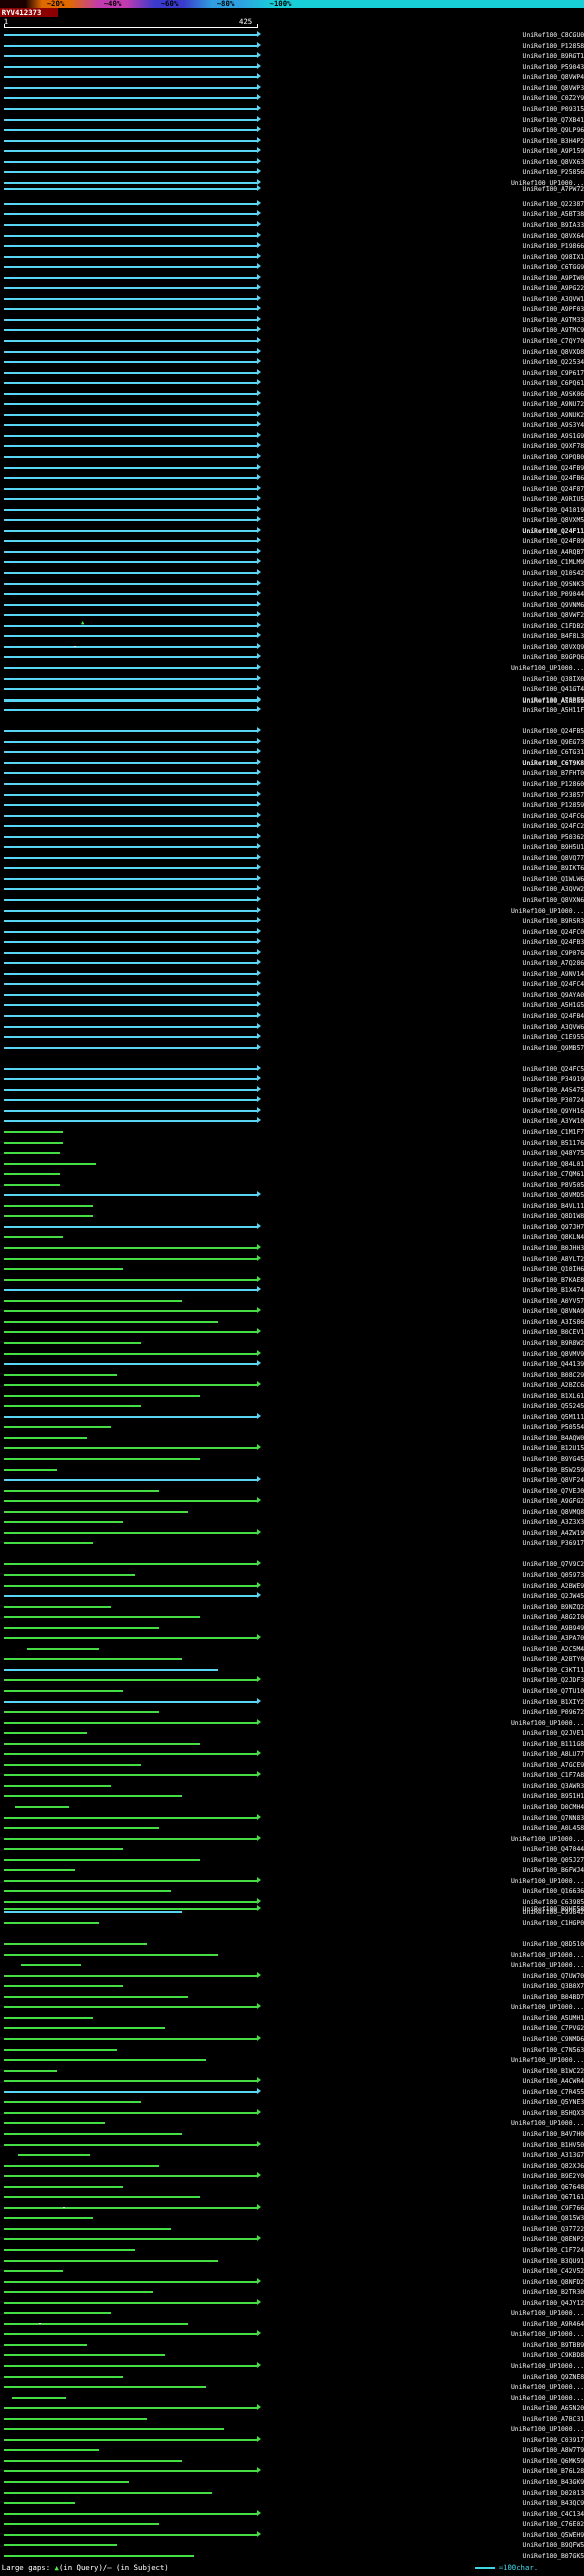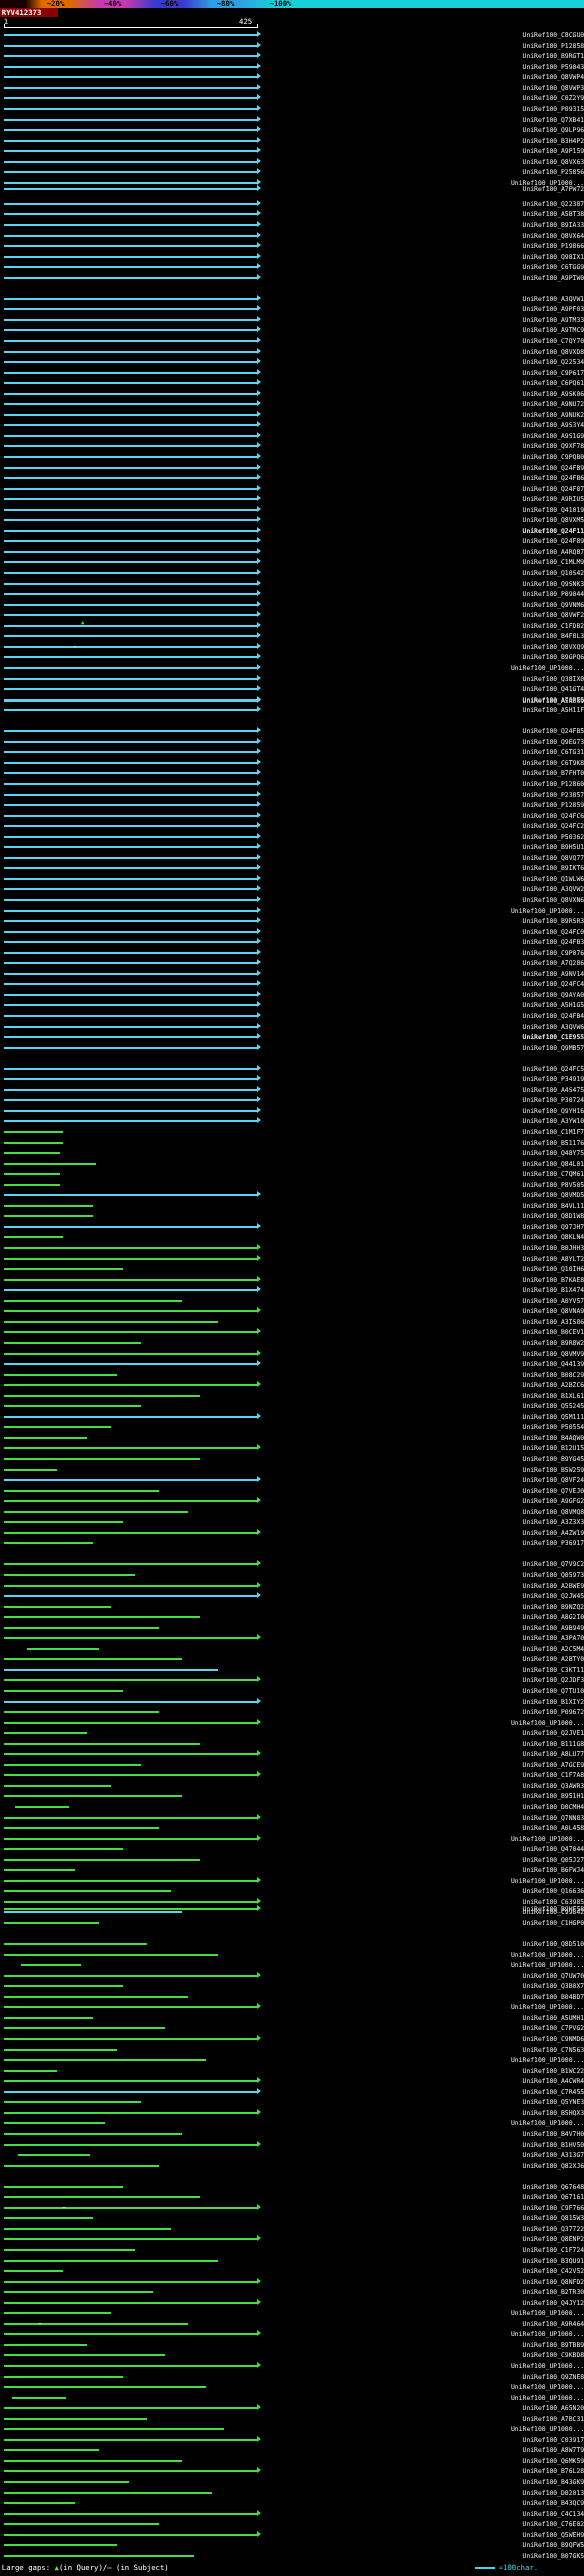--- a/index.html
+++ b/index.html
@@ -180,20 +180,25 @@
       <div class="row" style="top: 262px;">
         <div class="bar c" style="left: 3.7px; width: 253px;"></div>
         <span class="arrow" style="left: 257px; border-left-color: rgb(88, 213, 242);"></span>
         <span class="rowlabel">UniRef100_C6TGG9</span>
       </div>
       <div class="row" style="top: 273px;">
         <div class="bar c" style="left: 3.7px; width: 253px;"></div>
         <span class="arrow" style="left: 257px; border-left-color: rgb(88, 213, 242);"></span>
         <span class="rowlabel">UniRef100_A9PIW0</span>
       </div>
+      <div class="row" style="top: 283px;">
+        <div class="bar c" style="left: 3.7px; width: 253px;"></div>
+        <span class="arrow" style="left: 257px; border-left-color: rgb(88, 213, 242);"></span>
+        <span class="rowlabel">UniRef100_A9PG22</span>
+      </div>
       <div class="row" style="top: 294px;">
         <div class="bar c" style="left: 3.7px; width: 253px;"></div>
         <span class="arrow" style="left: 257px; border-left-color: rgb(88, 213, 242);"></span>
         <span class="rowlabel">UniRef100_A3QVW1</span>
       </div>
       <div class="row" style="top: 304px;">
         <div class="bar c" style="left: 3.7px; width: 253px;"></div>
         <span class="arrow" style="left: 257px; border-left-color: rgb(88, 213, 242);"></span>
         <span class="rowlabel">UniRef100_A9PF03</span>
       </div>
@@ -402,21 +407,21 @@
       <div class="row" style="top: 737px;">
         <div class="bar c" style="left: 3.7px; width: 253px;"></div>
         <span class="arrow" style="left: 257px; border-left-color: rgb(88, 213, 242);"></span>
         <span class="rowlabel">UniRef100_Q9EG73</span>
       </div>
       <div class="row" style="top: 747px;">
         <div class="bar c" style="left: 3.7px; width: 253px;"></div>
         <span class="arrow" style="left: 257px; border-left-color: rgb(88, 213, 242);"></span>
         <span class="rowlabel">UniRef100_C6TG31</span>
       </div>
-      <div class="row" style="top: 758px;">
+      <div class="row" style="top: 758px; font-weight: bold;">
         <div class="bar c" style="left: 3.7px; width: 253px;"></div>
         <span class="arrow" style="left: 257px; border-left-color: rgb(88, 213, 242);"></span>
         <span class="rowlabel">UniRef100_C6T9K8</span>
       </div>
       <div class="row" style="top: 768px;">
         <div class="bar c" style="left: 3.7px; width: 253px;"></div>
         <span class="arrow" style="left: 257px; border-left-color: rgb(88, 213, 242);"></span>
         <span class="rowlabel">UniRef100_B7FHT0</span>
       </div>
       <div class="row" style="top: 779px;">
@@ -532,21 +537,21 @@
       <div class="row" style="top: 1011px;">
         <div class="bar c" style="left: 3.7px; width: 253px;"></div>
         <span class="arrow" style="left: 257px; border-left-color: rgb(88, 213, 242);"></span>
         <span class="rowlabel">UniRef100_Q24FB4</span>
       </div>
       <div class="row" style="top: 1022px;">
         <div class="bar c" style="left: 3.7px; width: 253px;"></div>
         <span class="arrow" style="left: 257px; border-left-color: rgb(88, 213, 242);"></span>
         <span class="rowlabel">UniRef100_A3QVW6</span>
       </div>
-      <div class="row" style="top: 1032px; font-weight: bold;">
+      <div class="row" style="top: 1032px;">
         <div class="bar c" style="left: 3.7px; width: 253px;"></div>
         <span class="arrow" style="left: 257px; border-left-color: rgb(88, 213, 242);"></span>
         <span class="rowlabel">UniRef100_C1E955</span>
       </div>
       <div class="row" style="top: 1043px;">
         <div class="bar c" style="left: 3.7px; width: 253px;"></div>
         <span class="arrow" style="left: 257px; border-left-color: rgb(88, 213, 242);"></span>
         <span class="rowlabel">UniRef100_Q9MB57</span>
       </div>
       <div class="row" style="top: 1064px;">
@@ -1000,20 +1005,25 @@
         <span class="arrow" style="left: 257px; border-left-color: rgb(68, 221, 68);"></span>
         <span class="rowlabel">UniRef100_B1HV50</span>
       </div>
       <div class="row" style="top: 2150px;">
         <div class="bar g" style="left: 18px; width: 72px;"></div>
         <span class="rowlabel">UniRef100_A313G7</span>
       </div>
       <div class="row" style="top: 2161px;">
         <div class="bar g" style="left: 3.7px; width: 155px;"></div>
         <span class="rowlabel">UniRef100_Q82XJ6</span>
+      </div>
+      <div class="row" style="top: 2171px;">
+        <div class="bar g" style="left: 3.7px; width: 253px;"></div>
+        <span class="arrow" style="left: 257px; border-left-color: rgb(68, 221, 68);"></span>
+        <span class="rowlabel">UniRef100_B9E2Y0</span>
       </div>
       <div class="row" style="top: 2182px;">
         <div class="bar g" style="left: 3.7px; width: 119px;"></div>
         <span class="rowlabel">UniRef100_Q67648</span>
       </div>
       <div class="row" style="top: 2192px;">
         <div class="bar g" style="left: 3.7px; width: 196px;"></div>
         <span class="rowlabel">UniRef100_Q67161</span>
       </div>
       <div class="row" style="top: 2203px;">

